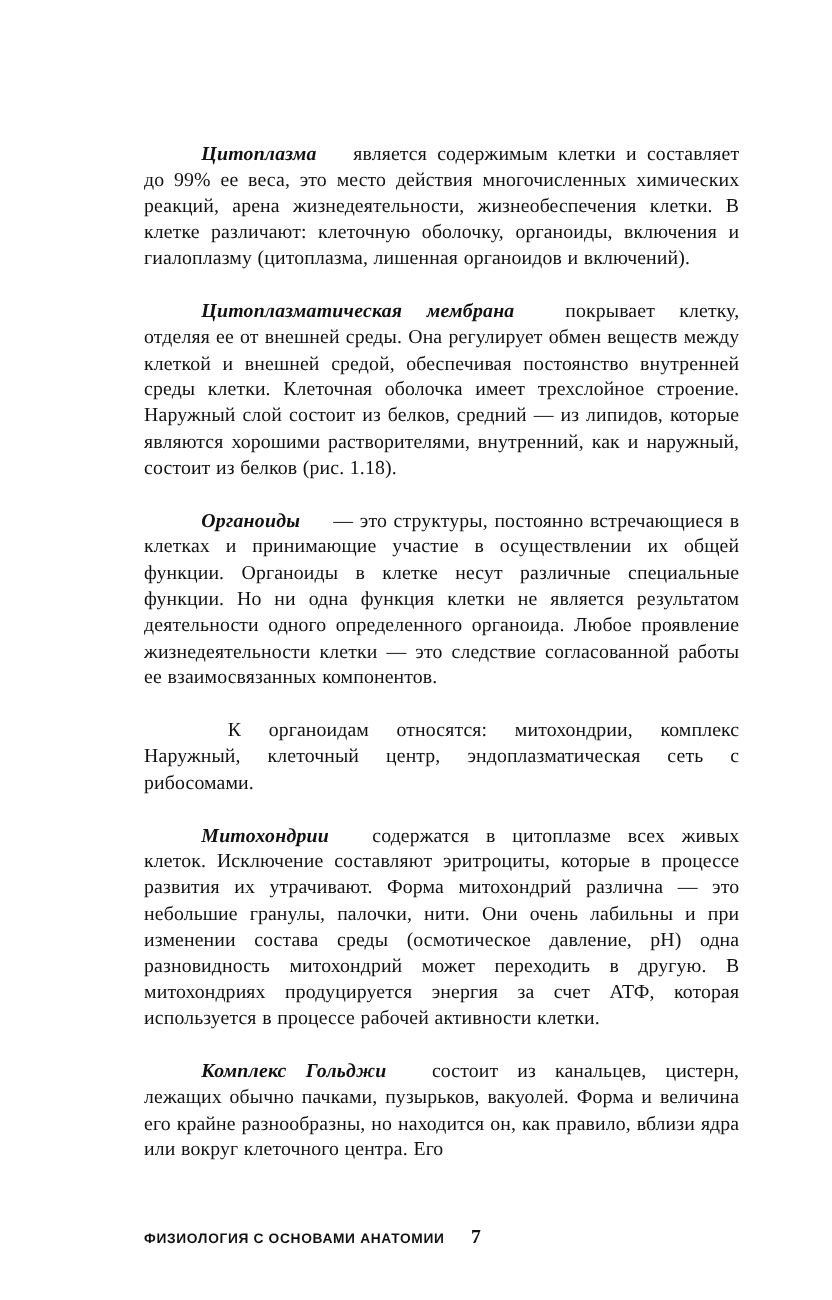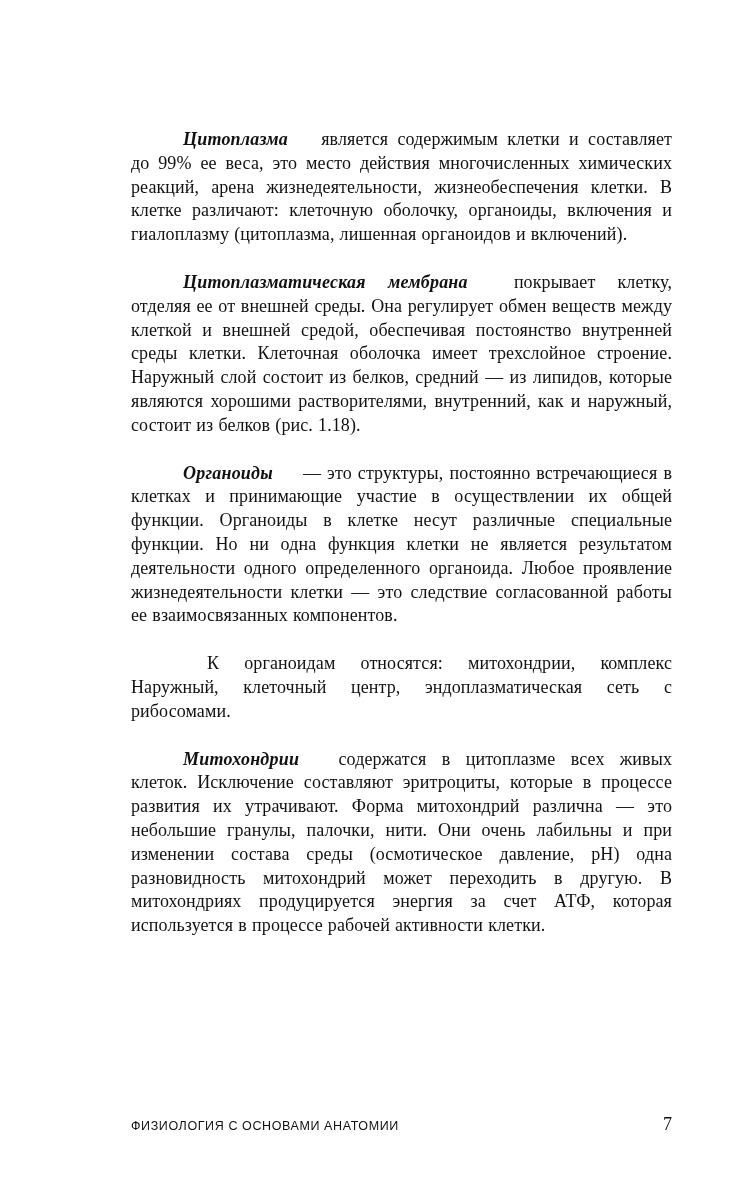--- a/index.html
+++ b/index.html
@@ -39,22 +39,23 @@
     font-style: italic;
     letter-spacing: 0.2px;
   }
 
   .footer {
     position: absolute;
     left: 83px;
     right: 84px;
     top: 1066px;
     display: flex;
-    justify-content: space-between;
+    justify-content: flex-start;
     align-items: baseline;
+    font-weight: bold;
   }
 
   .running-title {
     font-family: "Liberation Sans", "DejaVu Sans", sans-serif;
     font-size: 12.5px;
     letter-spacing: 0.6px;
     color: #111111;
   }
 
   .page-number {
@@ -73,20 +74,21 @@
     <p class="para"><span class="lead">Цитоплазма</span><span> является содержимым клетки и составляет до 99% ее веса, это место действия многочисленных химических реакций, арена жизнедеятельности, жизнеобеспечения клетки. В клетке различают: клеточную оболочку, органоиды, включения и гиалоплазму (цитоплазма, лишенная органоидов и включений).</span></p>
 
     <p class="para"><span class="lead">Цитоплазматическая мембрана</span><span> покрывает клетку, отделяя ее от внешней среды. Она регулирует обмен веществ между клеткой и внешней средой, обеспечивая постоянство внутренней среды клетки. Клеточная оболочка имеет трехслойное строение. Наружный слой состоит из белков, средний — из липидов, которые являются хорошими растворителями, внутренний, как и наружный, состоит из белков (рис. 1.18).</span></p>
 
     <p class="para"><span class="lead">Органоиды</span><span> — это структуры, постоянно встречающиеся в клетках и принимающие участие в осуществлении их общей функции. Органоиды в клетке несут различные специальные функции. Но ни одна функция клетки не является результатом деятельности одного определенного органоида. Любое проявление жизнедеятельности клетки — это следствие согласованной работы ее взаимосвязанных компонентов.</span></p>
 
     <p class="para"><span class="lead"></span><span>К органоидам относятся: митохондрии, комплекс Наружный, клеточный центр, эндоплазматическая сеть с рибосомами.</span></p>
 
     <p class="para"><span class="lead">Митохондрии</span><span> содержатся в цитоплазме всех живых клеток. Исключение составляют эритроциты, которые в процессе развития их утрачивают. Форма митохондрий различна — это небольшие гранулы, палочки, нити. Они очень лабильны и при изменении состава среды (осмотическое давление, pH) одна разновидность митохондрий может переходить в другую. В митохондриях продуцируется энергия за счет АТФ, которая используется в процессе рабочей активности клетки.</span></p>
 
+    <p class="para"><span class="lead">Комплекс Гольджи</span><span> состоит из канальцев, цистерн, лежащих обычно пачками, пузырьков, вакуолей. Форма и величина его крайне разнообразны, но находится он, как правило, вблизи ядра или вокруг клеточного центра. Его</span></p>
 
   </div>
 
   <div class="footer">
     <span class="running-title">ФИЗИОЛОГИЯ С ОСНОВАМИ АНАТОМИИ</span>
     <span class="page-number">7</span>
   </div>
 
 </div>
 

